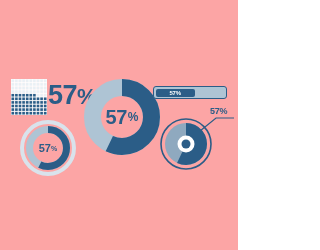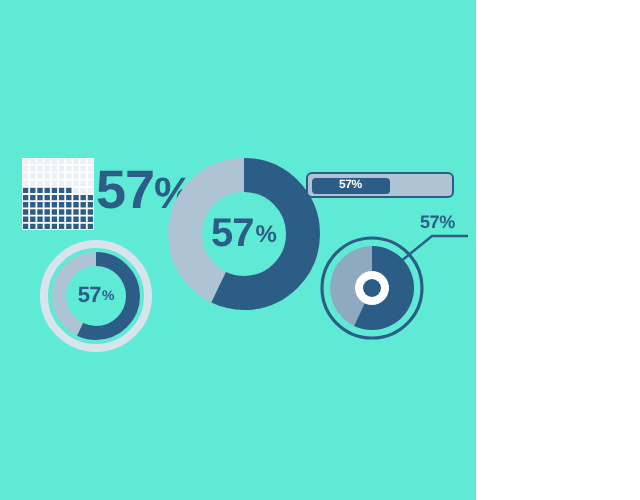--- a/index.html
+++ b/index.html
@@ -10,21 +10,21 @@
     width: 238px;
     height: 250px;
     background: #ffffff;
     font-family: "Liberation Sans", sans-serif;
     overflow: hidden;
   }
   #stage {
     position: relative;
     width: 238px;
     height: 250px;
-    background: #5eead4;
+    background: #fca5a5;
   }
   .abs { position: absolute; }
 
   
   #grid-chart {
     left: 11px;
     top: 79px;
     width: 36px;
     height: 36px;
   }

